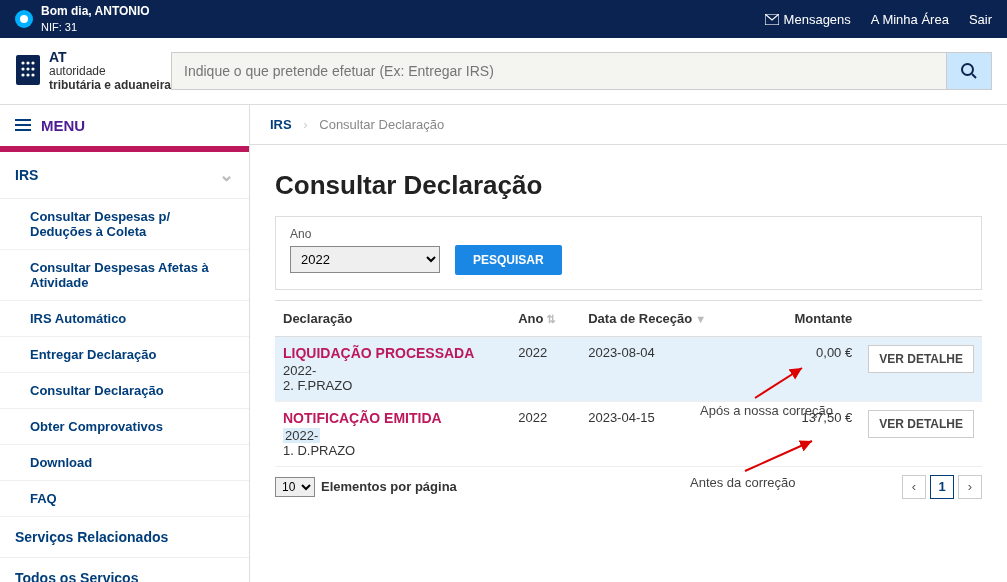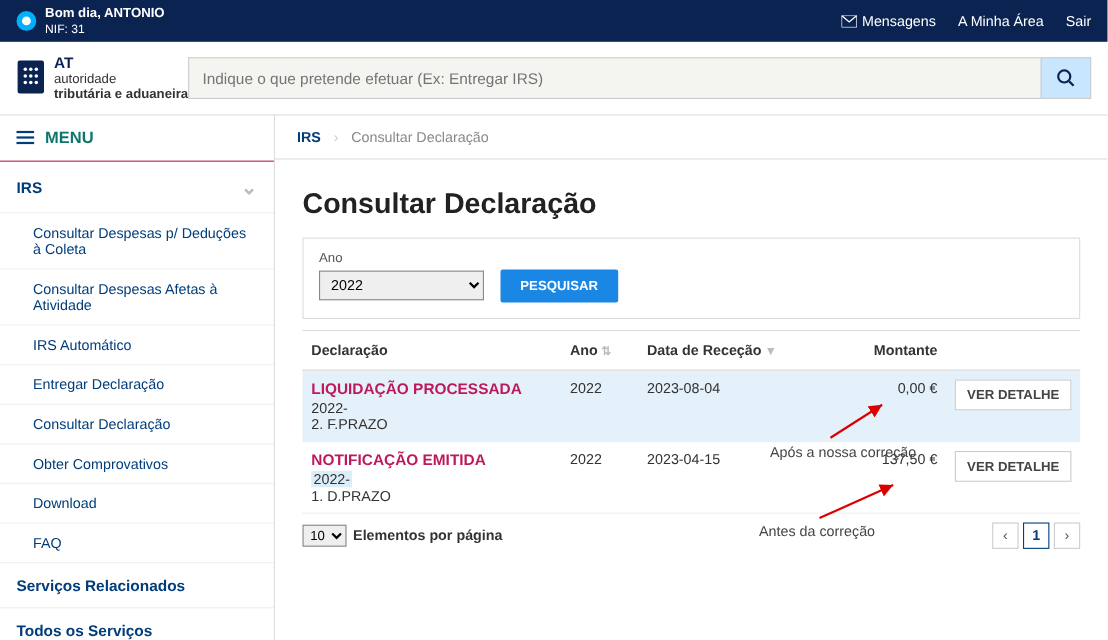--- a/index.html
+++ b/index.html
@@ -27,27 +27,27 @@
     .search-wrap { flex: 1; display: flex; }
     .search-input { flex: 1; border: 1px solid #ccc; padding: 10px 12px; font-size: 14px; background: #f4f4f0; border-right: none; }
     .search-btn { width: 46px; background: #c9e6ff; border: 1px solid #ccc; cursor: pointer; display: flex; align-items: center; justify-content: center; }
     
     
     .container { display: flex; }
     .sidebar { width: 250px; border-right: 1px solid #ddd; }
     .main { flex: 1; padding: 0; }
     
     
-    .menu-header { padding: 12px 15px; border-bottom: 1px solid #be185d; border-top: 1px solid #ddd; display: flex; align-items: center; gap: 10px; color: #0f766e; font-weight: bold; font-size: 15px; }
+    .menu-header { padding: 12px 15px; border-bottom: 6px solid #be185d; border-top: 1px solid #ddd; display: flex; align-items: center; gap: 10px; color: #4c1d95; font-weight: bold; font-size: 15px; }
     .hamburger { display: flex; flex-direction: column; gap: 3px; }
     .hamburger span { width: 16px; height: 2px; background: #003d7a; }
     .menu-section { padding: 12px 15px; border-bottom: 1px solid #eee; color: #003d7a; font-weight: bold; cursor: pointer; display: flex; justify-content: space-between; align-items: center; }
     .chevron { color: #bbb; font-size: 18px; }
     .submenu { }
-    .submenu-item { padding: 10px 15px 10px 30px; color: #003d7a; font-size: 13px; font-weight: normal; cursor: pointer; border-bottom: 1px solid #f0f0f0; }
+    .submenu-item { padding: 10px 15px 10px 30px; color: #003d7a; font-size: 13px; font-weight: bold; cursor: pointer; border-bottom: 1px solid #f0f0f0; }
     
     
     .breadcrumb { padding: 12px 20px; border-top: 1px solid #ddd; border-bottom: 1px solid #ddd; font-size: 13px; color: #888; }
     .breadcrumb .bc-link { color: #003d7a; font-weight: bold; }
     .breadcrumb .sep { margin: 0 8px; color: #ccc; }
     
     
     .page-title { font-size: 26px; font-weight: bold; color: #222; padding: 25px 25px 15px; }
     
     

